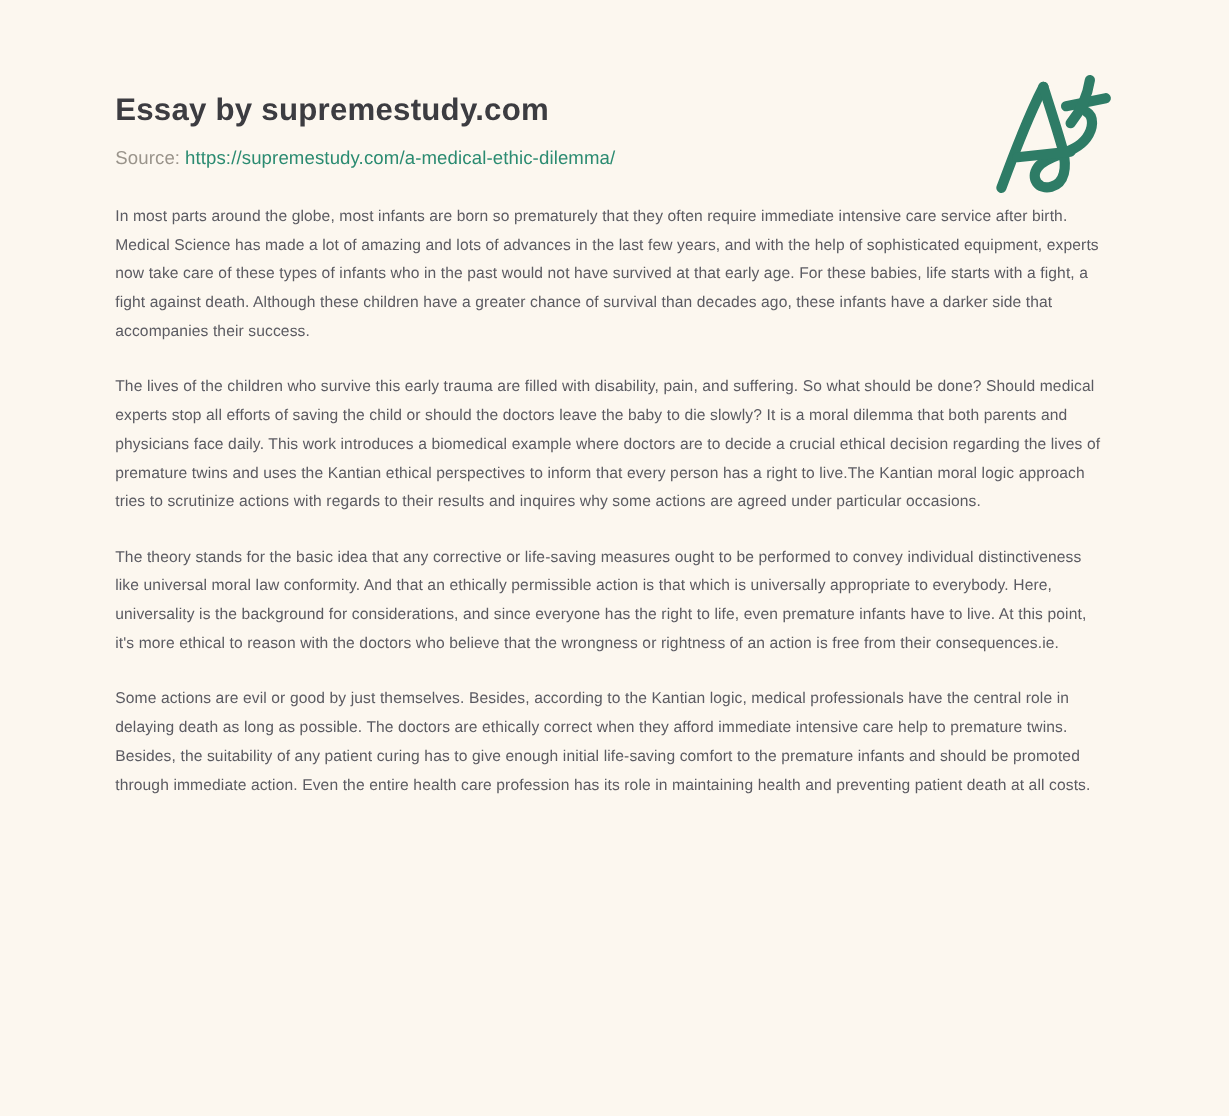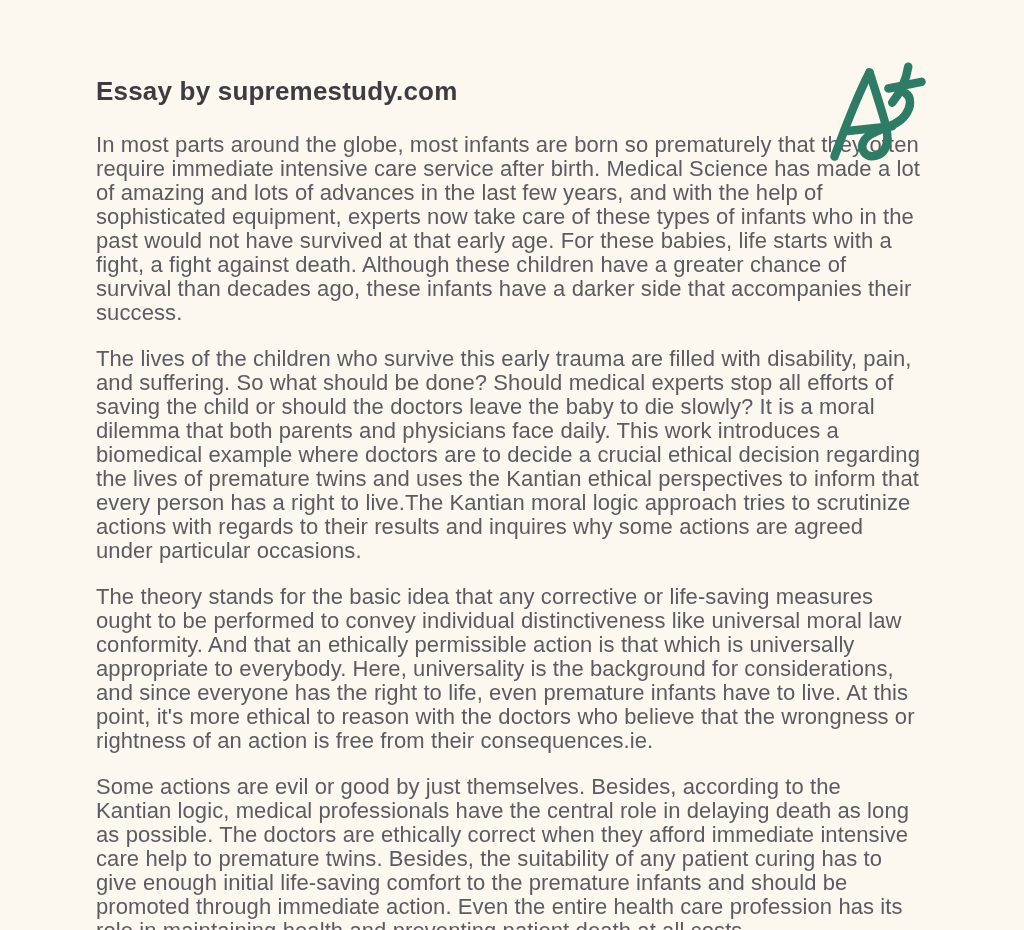--- a/index.html
+++ b/index.html
@@ -47,34 +47,37 @@
     font-weight: 600;
     color: #26262C;
     letter-spacing: 0.2px;
     line-height: 1.25;
   }
   .article-body {
     margin-top: 26px;
     max-width: 832px;
   }
   .article-body p {
-    font-size: 22px;
+    font-size: 13px;
     line-height: 24px;
     color: #5B5B62;
     letter-spacing: 0.1px;
     margin: 0 0 22px 0;
   }
 </style>
 </head>
 <body>
 
 <div class="page">
 
   <div class="header">
     <h1 class="essay-by">Essay by supremestudy.com</h1>
+    <div class="source-line">
+      <span class="source-label">Source:</span><a class="source-link" href="#">https://supremestudy.com/a-medical-ethic-dilemma/</a>
+    </div>
   </div>
 
   <div class="logo">
     <svg width="104" height="112" viewBox="0 0 110 118" fill="none" xmlns="http://www.w3.org/2000/svg">
       <g stroke="#2E7C66" stroke-width="9" stroke-linecap="round" fill="none">
 
         <path d="M9,104 C20,74 33,40 46,15"></path>
 
         <path d="M46,15 C52,34 58,52 63,70 C67,86 65,100 53,103 C42,106 34,96 41,86 C50,74 73,75 84,60 C90,52 91,41 84,37"></path>
 

